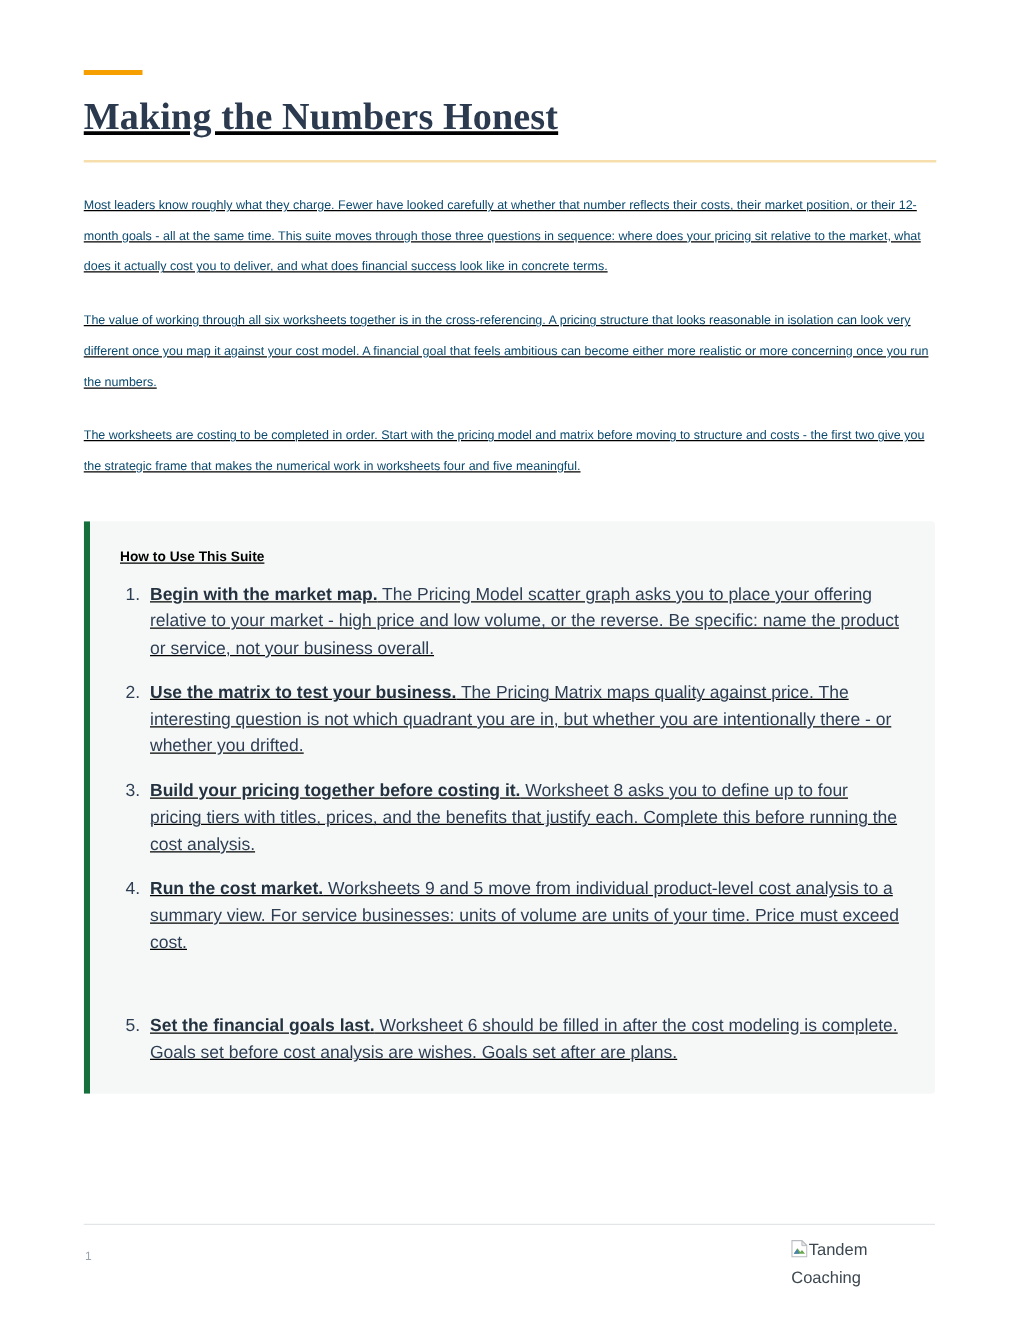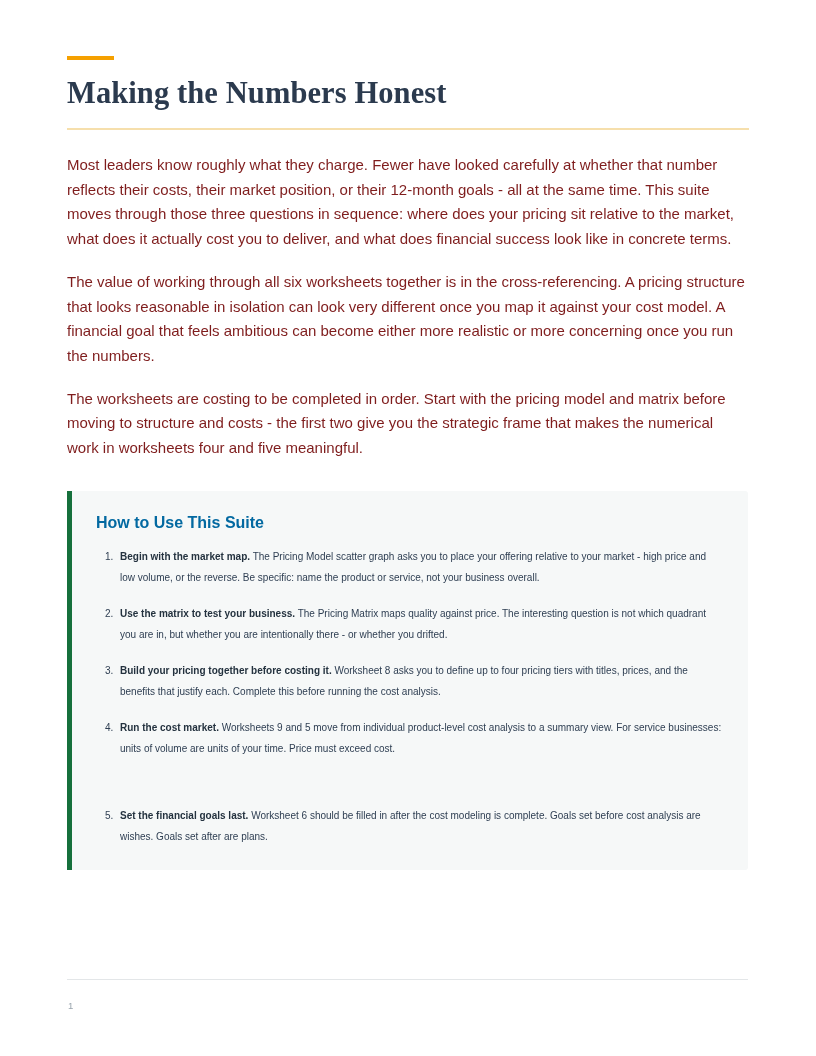--- a/index.html
+++ b/index.html
@@ -13,20 +13,21 @@
     position: relative;
     font-family: "Liberation Sans", sans-serif;
     -webkit-font-smoothing: antialiased;
   }
   .page {
     position: relative;
     width: 816px;
     height: 1056px;
     box-sizing: border-box;
     padding: 56px 68px 0 67px;
+    text-decoration: underline;
   }
 
   
   .accent-bar {
     width: 47px;
     height: 4px;
     background: #f5a000;
     margin: 0 0 16px 0;
   }
   .page-title {
@@ -43,52 +44,52 @@
     height: 2px;
     background: #f6dfac;
     width: 682px;
   }
 
   
   .body-copy {
     margin-top: 23px;
   }
   .body-copy p {
-    font-size: 15px;
+    font-size: 10px;
     line-height: 24.7px;
-    color: #7f1d1d;
+    color: #0c4a6e;
     margin: 0 0 18px 0;
     width: 681px;
   }
   .body-copy p:last-child { margin-bottom: 0; }
 
   
   .callout {
     margin-top: 30px;
     width: 681px;
     box-sizing: border-box;
     background: #f6f8f8;
     border-left: 5px solid #16703c;
     border-radius: 0 3px 3px 0;
     padding: 22px 26px 22px 24px;
   }
   .callout-title {
-    font-size: 16px;
+    font-size: 11px;
     font-weight: bold;
-    color: #0369a1;
+    color: #000000;
     margin: 0 0 12px 0;
     line-height: 1.3;
   }
   .callout-list {
     margin: 0;
     padding: 0 0 0 20px;
     list-style: decimal;
   }
   .callout-list li {
-    font-size: 10px;
+    font-size: 14px;
     line-height: 21.5px;
     color: #2e3e52;
     margin-bottom: 14px;
     padding-left: 4px;
   }
   .callout-list li:last-child { margin-bottom: 0; margin-top: 45px; }
   .callout-list li b {
     font-weight: bold;
     color: #24323f;
   }
@@ -165,16 +166,26 @@
       </li>
       <li>
         <b>Set the financial goals last.</b><span> Worksheet 6 should be filled in after the cost modeling is complete. Goals set before cost analysis are wishes. Goals set after are plans.</span>
       </li>
     </ol>
   </div>
 
   <div class="footer">
     <div class="footer-inner">
       <div class="page-number">1</div>
+      <div class="brand-slot">
+        <span class="broken-img">
+          <svg width="13" height="14" viewBox="0 0 13 14" xmlns="http://www.w3.org/2000/svg">
+            <path d="M0.5 0.5 H8.5 L12.5 4.5 V13.5 H0.5 Z" fill="#ffffff" stroke="#b8bcc0" stroke-width="1"></path>
+            <path d="M8.5 0.6 L8.5 4.5 L12.4 4.5 Z" fill="#e2e4e6" stroke="#b8bcc0" stroke-width="0.8"></path>
+            <path d="M2 11 L5 6.6 L7.2 9.6 L8.6 7.9 L11 11 Z" fill="#6aa84f"></path>
+            <path d="M2 11 L4.6 7.4 L6.6 11 Z" fill="#4a80b4"></path>
+          </svg>
+        </span><span>Tandem Coaching</span>
+      </div>
     </div>
   </div>
 
 </div>
 
 </body></html>

